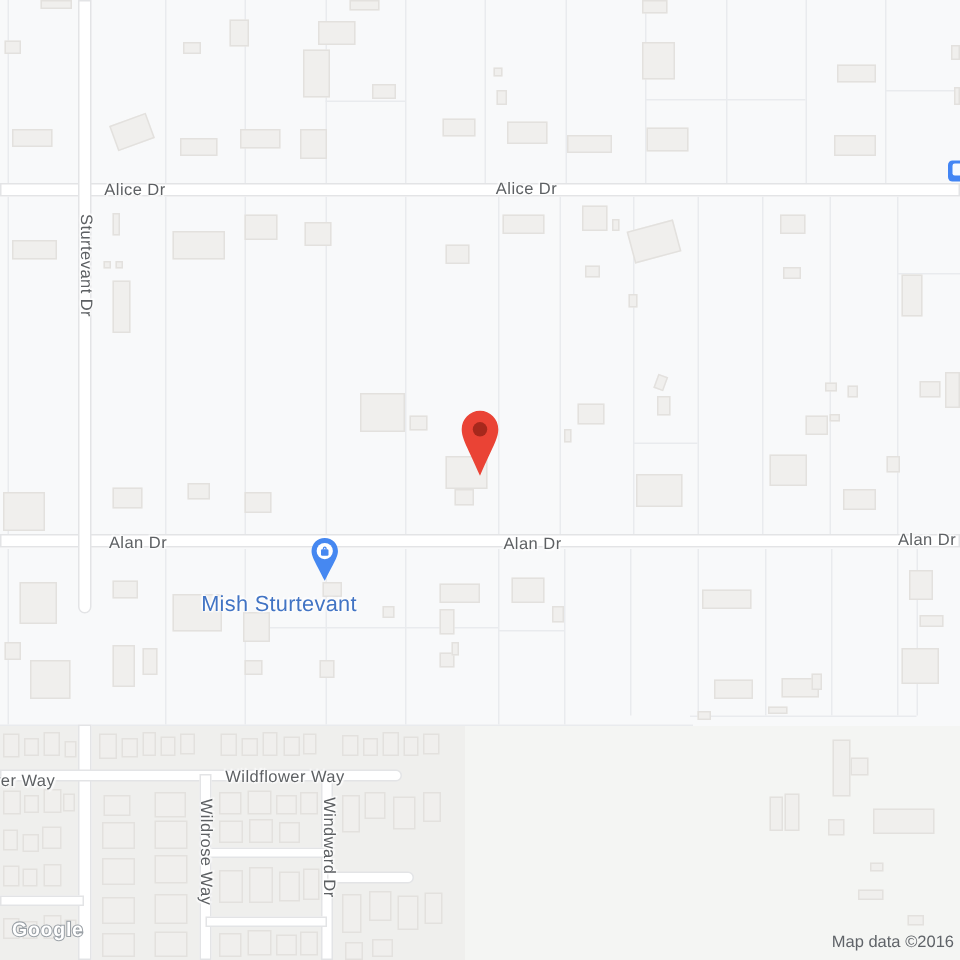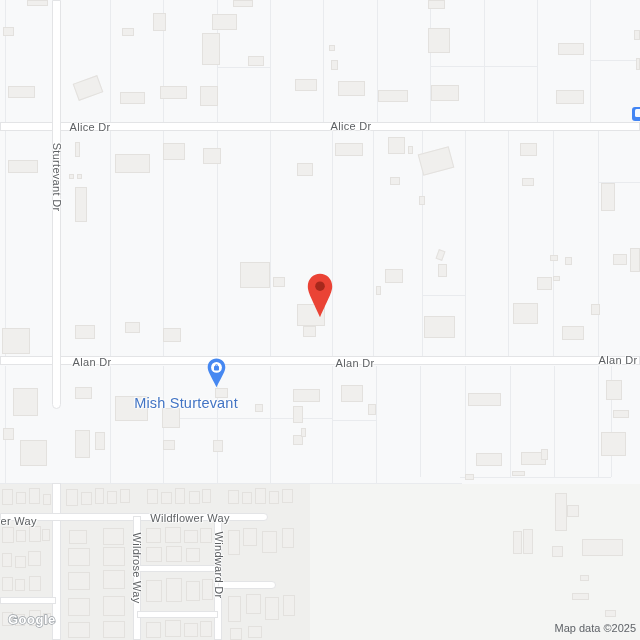--- a/index.html
+++ b/index.html
@@ -310,14 +310,14 @@
   <div id="poi-label" style="left: 186px; top: 403px; color: rgb(66, 116, 196);">Mish Sturtevant</div>
 
   <div class="pin" id="dest-pin" style="left: 307px; top: 273px;">
     <svg width="26" height="45" viewBox="0 0 26 45">
       <path class="pin-body" d="M13 0.8 C6.2 0.8 0.8 6.3 0.8 13.2 C0.8 19.6 4.7 25.2 13 44.2 C21.3 25.2 25.2 19.6 25.2 13.2 C25.2 6.3 19.8 0.8 13 0.8 Z" fill="#EA4335"></path>
       <circle class="pin-dot" cx="13" cy="13.2" r="4.8" fill="#A6281C"></circle>
     </svg>
   </div>
 
   <div id="google-logo" style="left: 8px; top: 612px;">Google</div>
-  <div id="attribution" style="right: 4px; top: 622px;">Map data ©2025</div>
+  <div id="attribution" style="right: 4px; top: 622px;">Map data ©2016</div>
 </div>
 
 </body></html>

